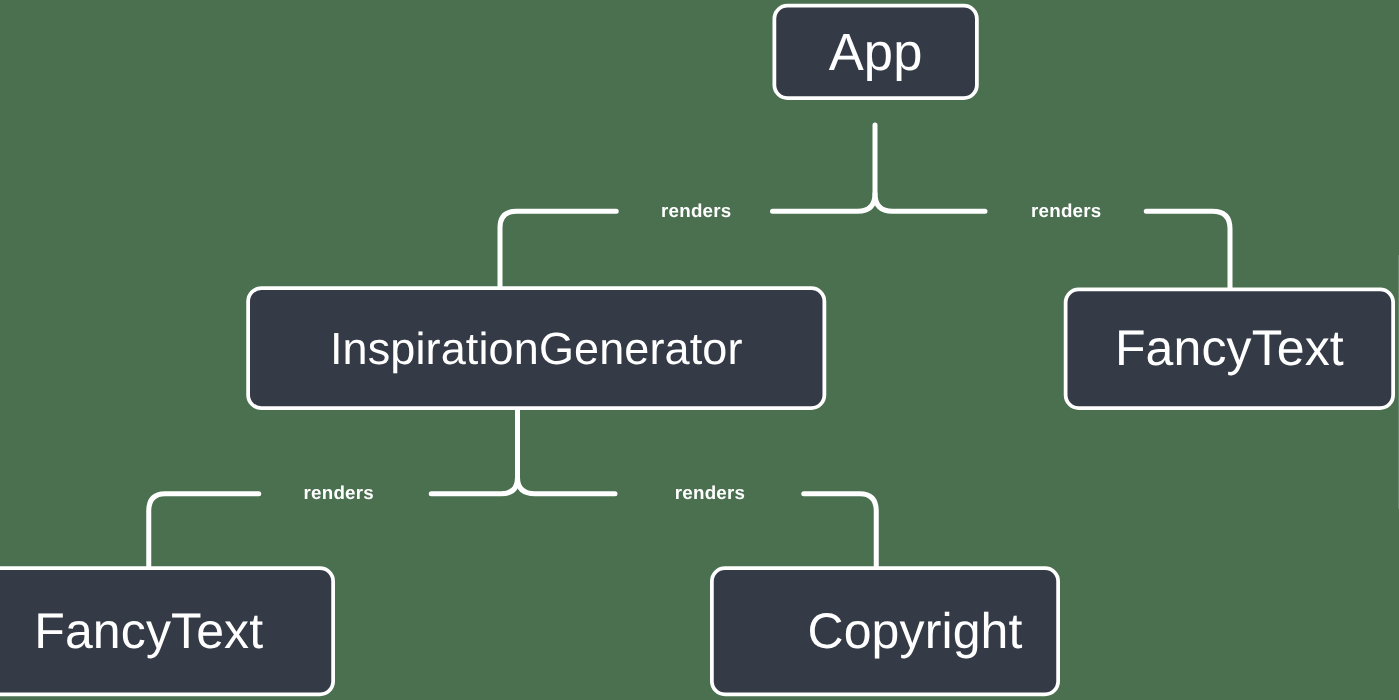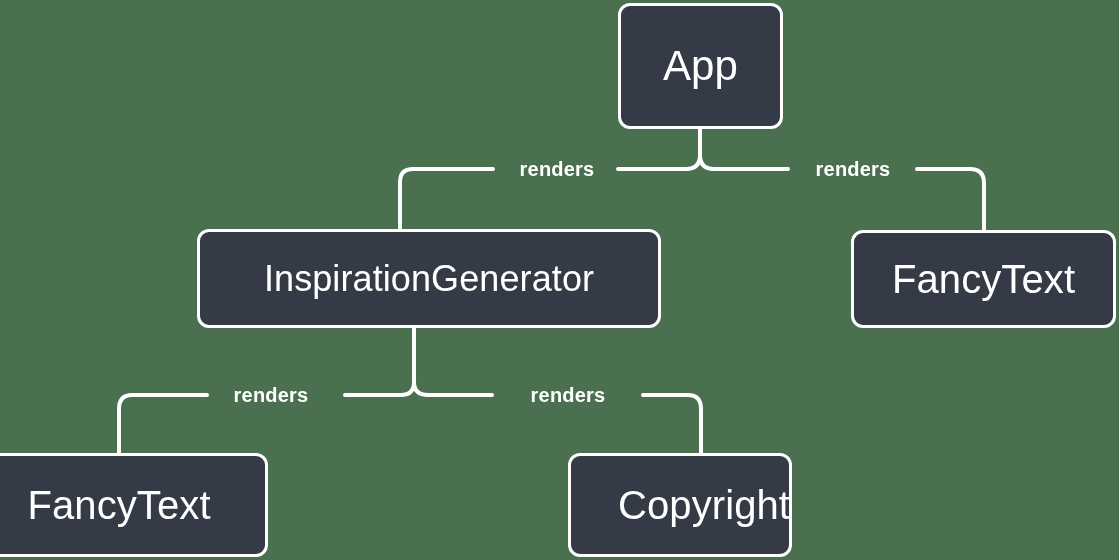--- a/index.html
+++ b/index.html
@@ -44,21 +44,21 @@
     white-space: nowrap;
   }
   .node-label {
     color: #ffffff;
     line-height: 1;
   }
   .edge-label {
     position: absolute;
     color: #ffffff;
     font-family: "Liberation Sans", sans-serif;
-    font-size: 20px;
+    font-size: 15px;
     font-weight: 600;
     line-height: 1;
     white-space: nowrap;
     transform: translate(-50%, -50%);
     letter-spacing: 0.2px;
   }
 </style>
 </head>
 <body>
 
@@ -78,30 +78,30 @@
   </svg>
 
   <div id="edge-labels">
       <div class="edge-label" style="left: 557px; top: 169px; color: rgb(255, 255, 255);">renders</div>
       <div class="edge-label" style="left: 853px; top: 169px; color: rgb(255, 255, 255);">renders</div>
       <div class="edge-label" style="left: 271px; top: 395px; color: rgb(255, 255, 255);">renders</div>
       <div class="edge-label" style="left: 568px; top: 395px; color: rgb(255, 255, 255);">renders</div>
     </div>
 
   <div id="node-layer">
-      <div class="node-box" style="left: 618px; top: 3px; width: 165px; height: 126px; background: rgb(52, 58, 70); border-color: rgb(255, 255, 255);">
+      <div class="node-box" style="left: 618px; top: 3px; width: 165px; height: 77px; background: rgb(52, 58, 70); border-color: rgb(255, 255, 255);">
         <span class="node-label" style="font-size: 42px; color: rgb(255, 255, 255);">App</span>
       </div>
       <div class="node-box" style="left: 197px; top: 229px; width: 464px; height: 99px; background: rgb(52, 58, 70); border-color: rgb(255, 255, 255);">
         <span class="node-label" style="font-size: 36px; color: rgb(255, 255, 255);">InspirationGenerator</span>
       </div>
       <div class="node-box" style="left: 851px; top: 230px; width: 265px; height: 98px; background: rgb(52, 58, 70); border-color: rgb(255, 255, 255);">
         <span class="node-label" style="font-size: 40px; color: rgb(255, 255, 255);">FancyText</span>
       </div>
       <div class="node-box" style="left: -30px; top: 453px; width: 298px; height: 104px; background: rgb(52, 58, 70); border-color: rgb(255, 255, 255);">
         <span class="node-label" style="font-size: 40px; color: rgb(255, 255, 255);">FancyText</span>
       </div>
-      <div class="node-box" style="left: 568px; top: 453px; width: 224px; height: 104px; background: rgb(52, 58, 70); border-color: rgb(255, 255, 255); padding-left: 48px;">
+      <div class="node-box" style="left: 568px; top: 453px; width: 280px; height: 104px; background: rgb(52, 58, 70); border-color: rgb(255, 255, 255); padding-left: 48px;">
         <span class="node-label" style="font-size: 40px; color: rgb(255, 255, 255);">Copyright</span>
       </div>
     </div>
 
 </div>
 
 </body></html>

